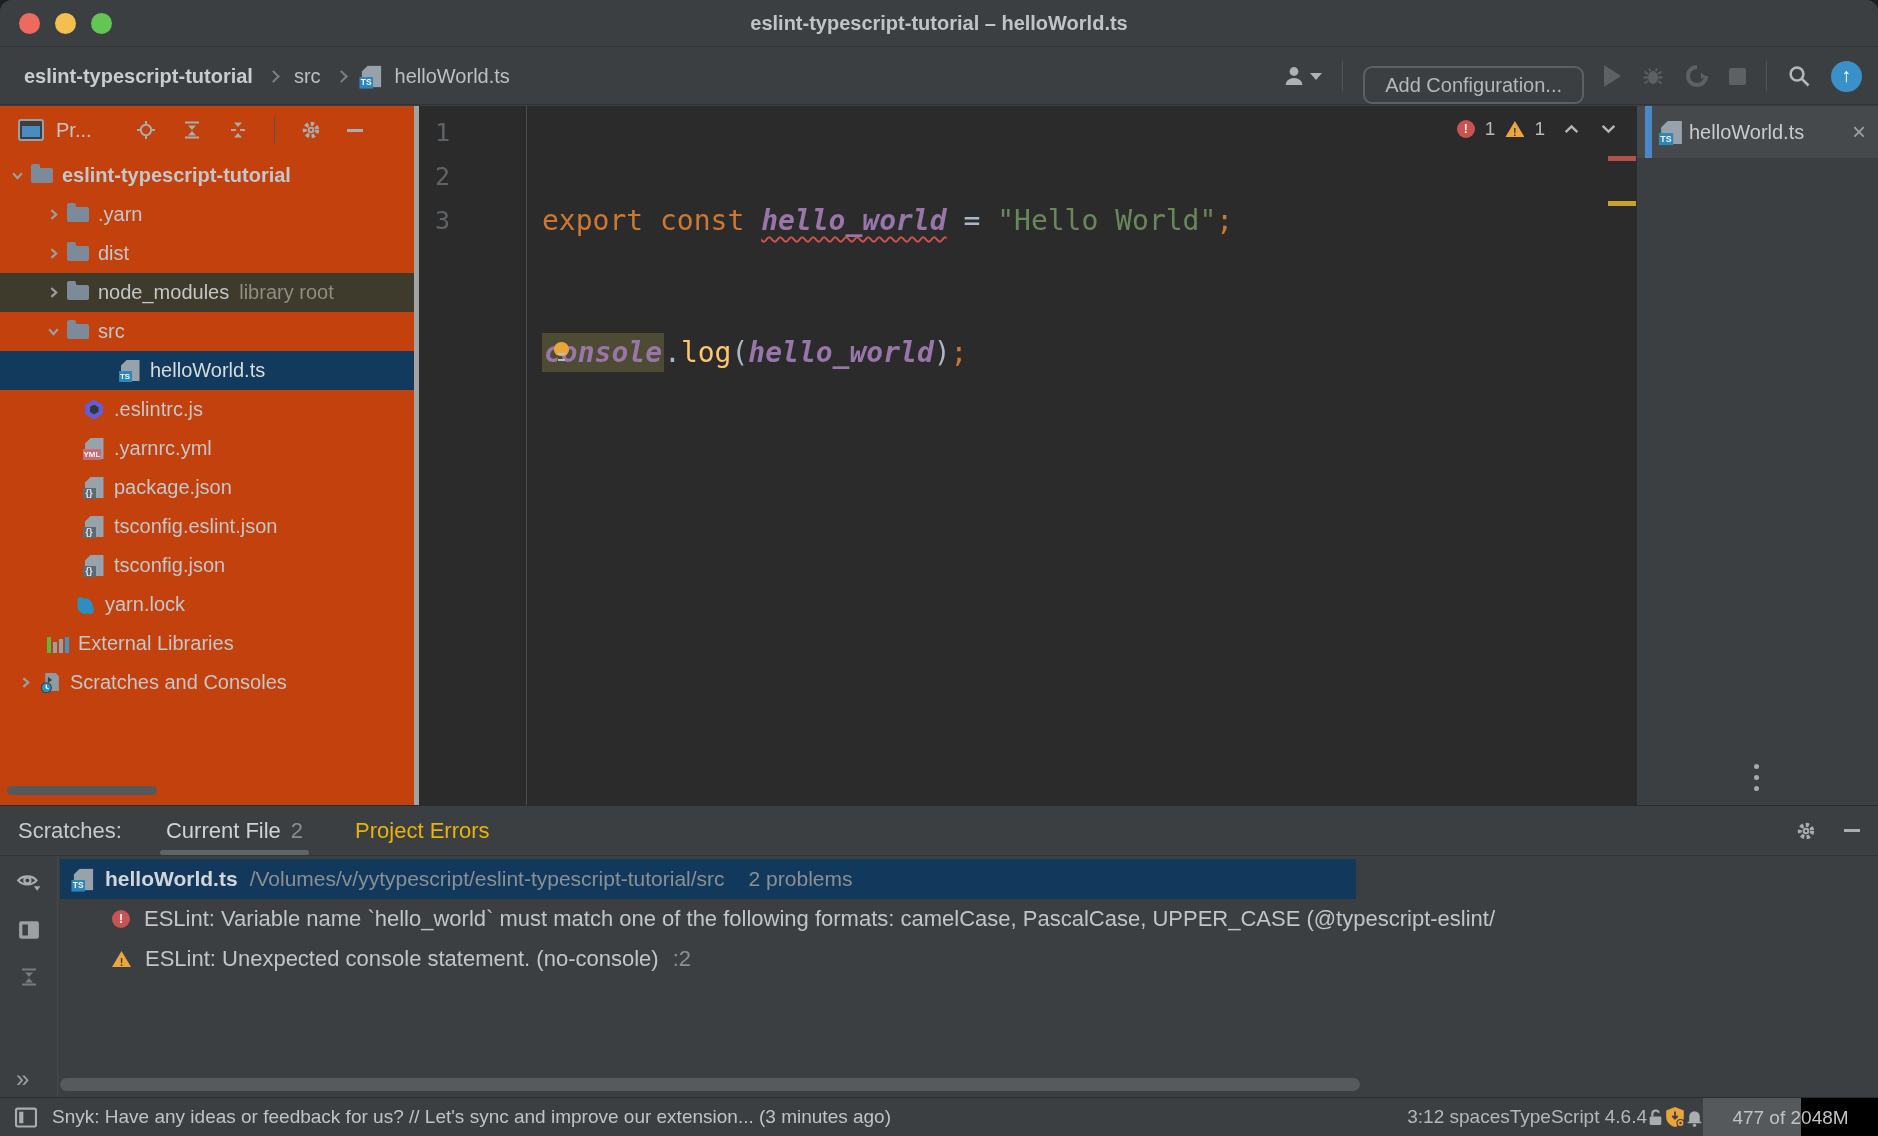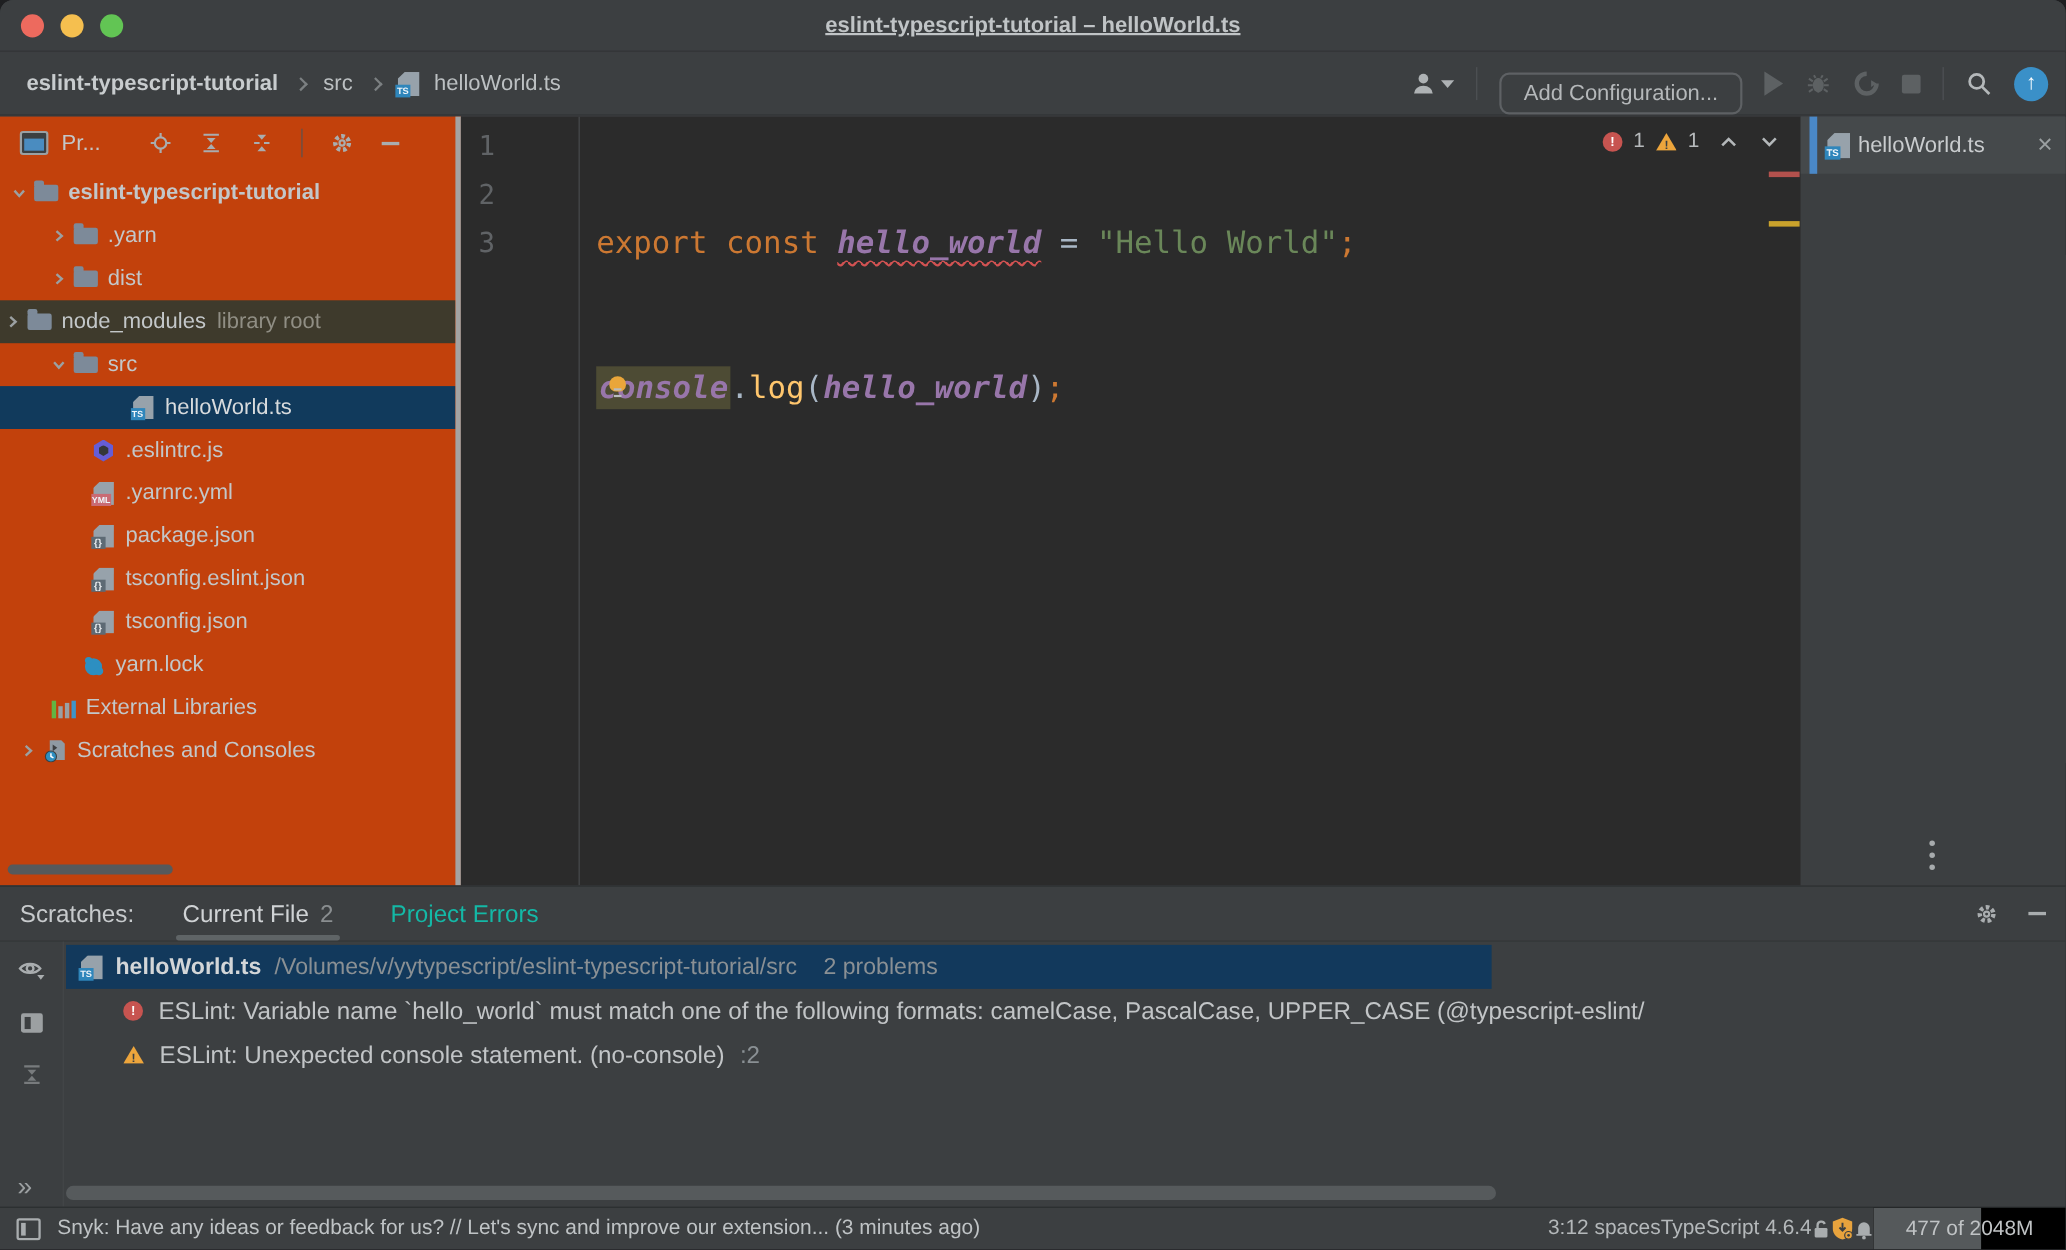--- a/index.html
+++ b/index.html
@@ -5,21 +5,21 @@
   * { margin:0; padding:0; box-sizing:border-box; }
   html,body { width:1878px; height:1136px; background:#1e1f21; overflow:hidden; }
   body { font-family:"Liberation Sans", sans-serif; }
   #window { position:relative; width:1878px; height:1136px; background:#3c3f41; border-radius:12px 12px 0 0; overflow:hidden; color:#bcc0c2; }
 
   
   .titlebar { position:absolute; top:0; left:0; right:0; height:47px; background:#3c3f41; border-bottom:1px solid #313436; }
   .lights { position:absolute; left:19px; top:13px; display:flex; gap:15px; }
   .light { width:21px; height:21px; border-radius:50%; }
   .light.red { background:#ed6a5e; } .light.yellow { background:#f5bf4f; } .light.green { background:#62c554; }
-  .win-title { position:absolute; left:0; right:0; top:0; height:47px; line-height:47px; text-align:center; font-size:20px; font-weight:700; color:#c0c4c6;text-decoration:underline; }
+  .win-title { position:absolute; left:0; right:0; top:0; height:47px; line-height:47px; text-align:center; font-size:20px; font-weight:700; color:#c0c4c6; }
 
   
   .navbar { position:absolute; top:48px; left:0; right:0; height:57px; background:#3c3f41; border-bottom:1px solid #303335; display:flex; align-items:center; padding:0 16px 0 24px; }
   .crumbs { display:flex; align-items:center; gap:14px; font-size:20px; color:#bcc0c2; }
   .crumb-root { font-weight:700; color:#c8ccce; }
   .crumb-sep { width:9px; height:9px; border-top:2px solid #7c8082; border-right:2px solid #7c8082; transform:rotate(45deg); margin:0 2px; }
   .nav-right { margin-left:auto; display:flex; align-items:center; gap:20px; }
   .vsep { width:1px; height:30px; background:#515457; }
   .dd-arrow { width:0; height:0; border-left:6px solid transparent; border-right:6px solid transparent; border-top:7px solid #aeb2b4; margin-left:4px; }
   .add-config { height:38px; padding:0 20px; border:2px solid #5e6164; border-radius:9px; background:transparent; color:#b5b8ba; font-size:20px; font-family:"Liberation Sans",sans-serif;margin-top:18px; }
@@ -91,21 +91,21 @@
   .etab .lbl { font-size:20px; color:#c9ccce; margin-left:8px; }
   .etab .close { margin-left:auto; margin-right:12px; color:#9ba0a2; font-size:24px; line-height:20px; }
   .more-dots { position:absolute; left:117px; top:658px; display:flex; flex-direction:column; gap:6px; }
   .more-dots i { width:5px; height:5px; border-radius:50%; background:#a7abad; }
 
   
   .problems { position:absolute; top:805px; left:0; right:0; height:292px; background:#3c3f41; border-top:1px solid #2a2d2f; }
   .p-header { height:50px; display:flex; align-items:center; padding:0 18px; border-bottom:1px solid #323537; }
   .p-label { font-size:22px; color:#c7cacc; }
   .p-tabs { display:flex; align-items:center; margin-left:44px; gap:52px; height:100%; }
-  .p-tab { position:relative; height:100%; display:flex; align-items:center; gap:10px; font-size:22px; color:#14b8a6; }
+  .p-tab { position:relative; height:100%; display:flex; align-items:center; gap:10px; font-size:22px; color:#eab308; }
   .p-tab.active { color:#d0d3d5; }
   .p-tab .cnt { color:#8a8e90; }
   .p-tab.active::after { content:""; position:absolute; left:-6px; right:-6px; bottom:0; height:5px; border-radius:3px; background:#5f6466; }
   .p-actions { margin-left:auto; display:flex; align-items:center; gap:28px; }
   .p-minus { width:16px; height:3px; background:#a9adaf; }
   .p-body { position:relative; height:241px; }
   .p-toolbar { position:absolute; left:0; top:0; bottom:0; width:58px; border-right:1px solid #45484a; display:flex; flex-direction:column; align-items:center; }
   .p-file-row { position:absolute; left:60px; top:3px; width:1296px; height:40px; background:#12395c; display:flex; align-items:center; gap:12px; padding-left:14px; font-size:21px; }
   .p-file { color:#d3d6d8; font-weight:700; }
   .p-path, .p-meta { color:#8a9094; }
@@ -238,21 +238,21 @@
           <span class="chev">
               <svg width="13" height="13" viewBox="0 0 12 12">
                 <path d="M4 2 L8.5 6 L4 10" fill="none" stroke="#9ba0a2" stroke-width="2"></path>
               </svg>
             </span>
           <span class="ic">
               <span class="folder"></span>
             </span>
           <span>dist</span>
         </div>
-        <div class="trow excluded" style="">
+        <div class="trow excluded" style="padding-left:42px">
           <span class="chev">
               <svg width="13" height="13" viewBox="0 0 12 12">
                 <path d="M4 2 L8.5 6 L4 10" fill="none" stroke="#9ba0a2" stroke-width="2"></path>
               </svg>
             </span>
           <span class="ic">
               <span class="folder"></span>
             </span>
           <span>node_modules</span>
           <span class="suffix">library root</span>

